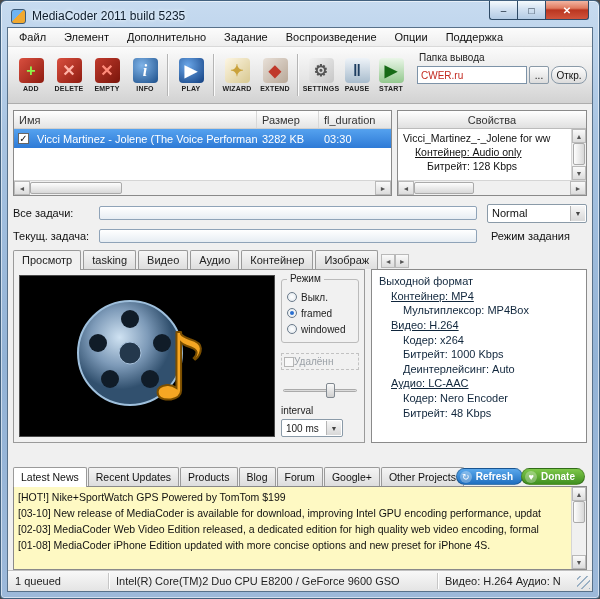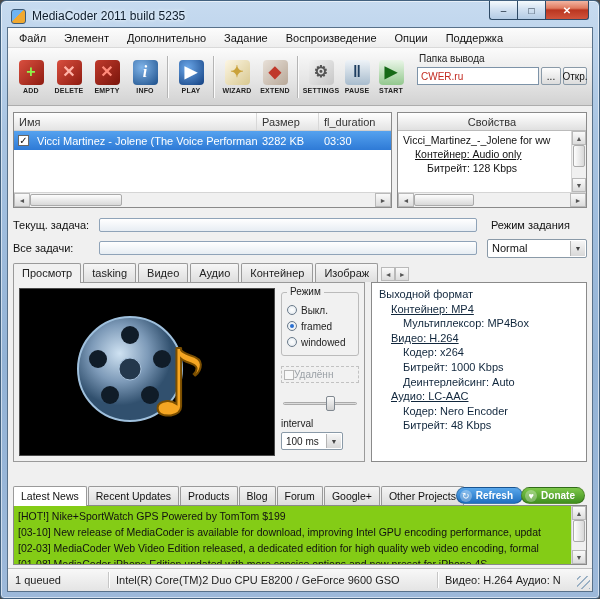--- a/index.html
+++ b/index.html
@@ -55,21 +55,21 @@
   .ic-pause{background:linear-gradient(#eef3f8,#a8bccd);color:#1d3d60;font-size:13px;}
   .ic-start{background:linear-gradient(#eaf6e8,#93c88e);color:#166a16;font-size:12px;}
   .outcluster{position:absolute;right:5px;top:4px;width:170px;font-size:10px;}
   .outlabel{color:#222;padding:1px 0 3px 2px;}
   .outrow{display:flex;gap:2px;align-items:center;}
   .outinput{flex:1;height:18px;border:1px solid #7d93a8;background:#fff;color:#c22a20;
     font-size:10px;font-family:"Liberation Sans",sans-serif;padding:1px 3px;min-width:0;}
   .mini-btn{height:18px;border:1px solid #8a9aa8;border-radius:2px;font-size:10px;
     background:linear-gradient(#fdfdfd,#dcdcdc);display:flex;align-items:center;justify-content:center;}
   .btn-browse{width:20px;}
-  .btn-open{width:24px;}
+  .btn-open{width:36px;border-radius:8px;}
 
   
   .listrow{display:flex;margin:6px 5px 0;height:96px;gap:5px;}
   .filelist{flex:1;border:1px solid #8a8a8a;background:#fff;display:flex;flex-direction:column;overflow:hidden;}
   .fl-header{display:flex;height:18px;background:linear-gradient(#ffffff,#e4e4e4);
     border-bottom:1px solid #cfcfcf;color:#333;flex:none;}
   .fl-col{padding:2px 5px;border-right:1px solid #d8d8d8;display:flex;align-items:center;}
   .col-name{flex:1;}.col-size{width:62px;}.col-dur{width:72px;border-right:none;}
   .fl-body{flex:1;}
   .fl-row{height:19px;display:flex;align-items:center;
@@ -153,21 +153,21 @@
   .ntab{padding:3px 7px;font-size:10.5px;background:linear-gradient(#f4f4f4,#dddddd);
     border:1px solid #9a9a9a;border-bottom:none;border-radius:2px 2px 0 0;margin-right:1px;white-space:nowrap;}
   .ntab.active{background:#fff;margin-bottom:-1px;padding-bottom:4px;z-index:2;position:relative;}
   .pill{position:absolute;bottom:1px;height:17px;border-radius:9px;color:#fff;font-size:10px;
     font-weight:bold;display:flex;align-items:center;gap:4px;padding:0 9px 0 3px;
     border:1px solid rgba(0,0,0,.25);}
   .pill .pic{width:12px;height:12px;border-radius:50%;background:rgba(255,255,255,.3);
     display:flex;align-items:center;justify-content:center;font-size:9px;font-weight:normal;}
   .pill.refresh{right:64px;background:linear-gradient(#5aa8ec,#1f6fc0);}
   .pill.donate{right:2px;background:linear-gradient(#7ec84a,#3f8f1f);}
-  .news-list{height:60px;border:1px solid #8a8a8a;background:#84cc16;position:relative;
+  .news-list{height:84px;border:1px solid #8a8a8a;background:#fef9c3;position:relative;
     padding:2px 18px 0 4px;font-size:10.5px;overflow:hidden;}
   .news-line{line-height:16px;white-space:nowrap;overflow:hidden;}
   .news-vscroll{position:absolute;right:0;top:0;bottom:0;width:15px;background:#f0f0f0;
     border-left:1px solid #d5d5d5;display:flex;flex-direction:column;}
 
   
   .statusbar{margin-top:auto;height:23px;background:linear-gradient(#f8f8f8,#e4e4e4);
     border-top:1px solid #c0c0c0;display:flex;align-items:center;position:relative;font-size:11px;color:#222;}
   .st{padding:0 7px;white-space:nowrap;overflow:hidden;height:100%;display:flex;align-items:center;}
   .st1{width:100px;flex:none;}
@@ -302,33 +302,33 @@
           <div class="sbtn">◄</div>
           <div class="hthumb" style="width:60px;"></div>
           <div class="vspace"></div>
           <div class="sbtn">►</div>
         </div>
       </div>
     </div>
 
     <div class="tasks">
       <div class="task-line">
-        <span class="task-label">Текущ. задача:</span>
-        <div class="pbar"></div>
-        <div class="task-right mode-label">Режим задания</div>
-      </div>
-      <div class="task-line">
         <span class="task-label">Все задачи:</span>
         <div class="pbar"></div>
         <div class="task-right">
           <div class="combo">
             <span>Normal</span>
             <span class="arrowbox">▼</span>
           </div>
         </div>
+      </div>
+      <div class="task-line">
+        <span class="task-label">Текущ. задача:</span>
+        <div class="pbar"></div>
+        <div class="task-right mode-label">Режим задания</div>
       </div>
     </div>
 
     <div class="tabstrip">
       <div class="tab active">Просмотр</div>
       <div class="tab">tasking</div>
       <div class="tab">Видео</div>
       <div class="tab">Аудио</div>
       <div class="tab">Контейнер</div>
       <div class="tab">Изображ</div>

